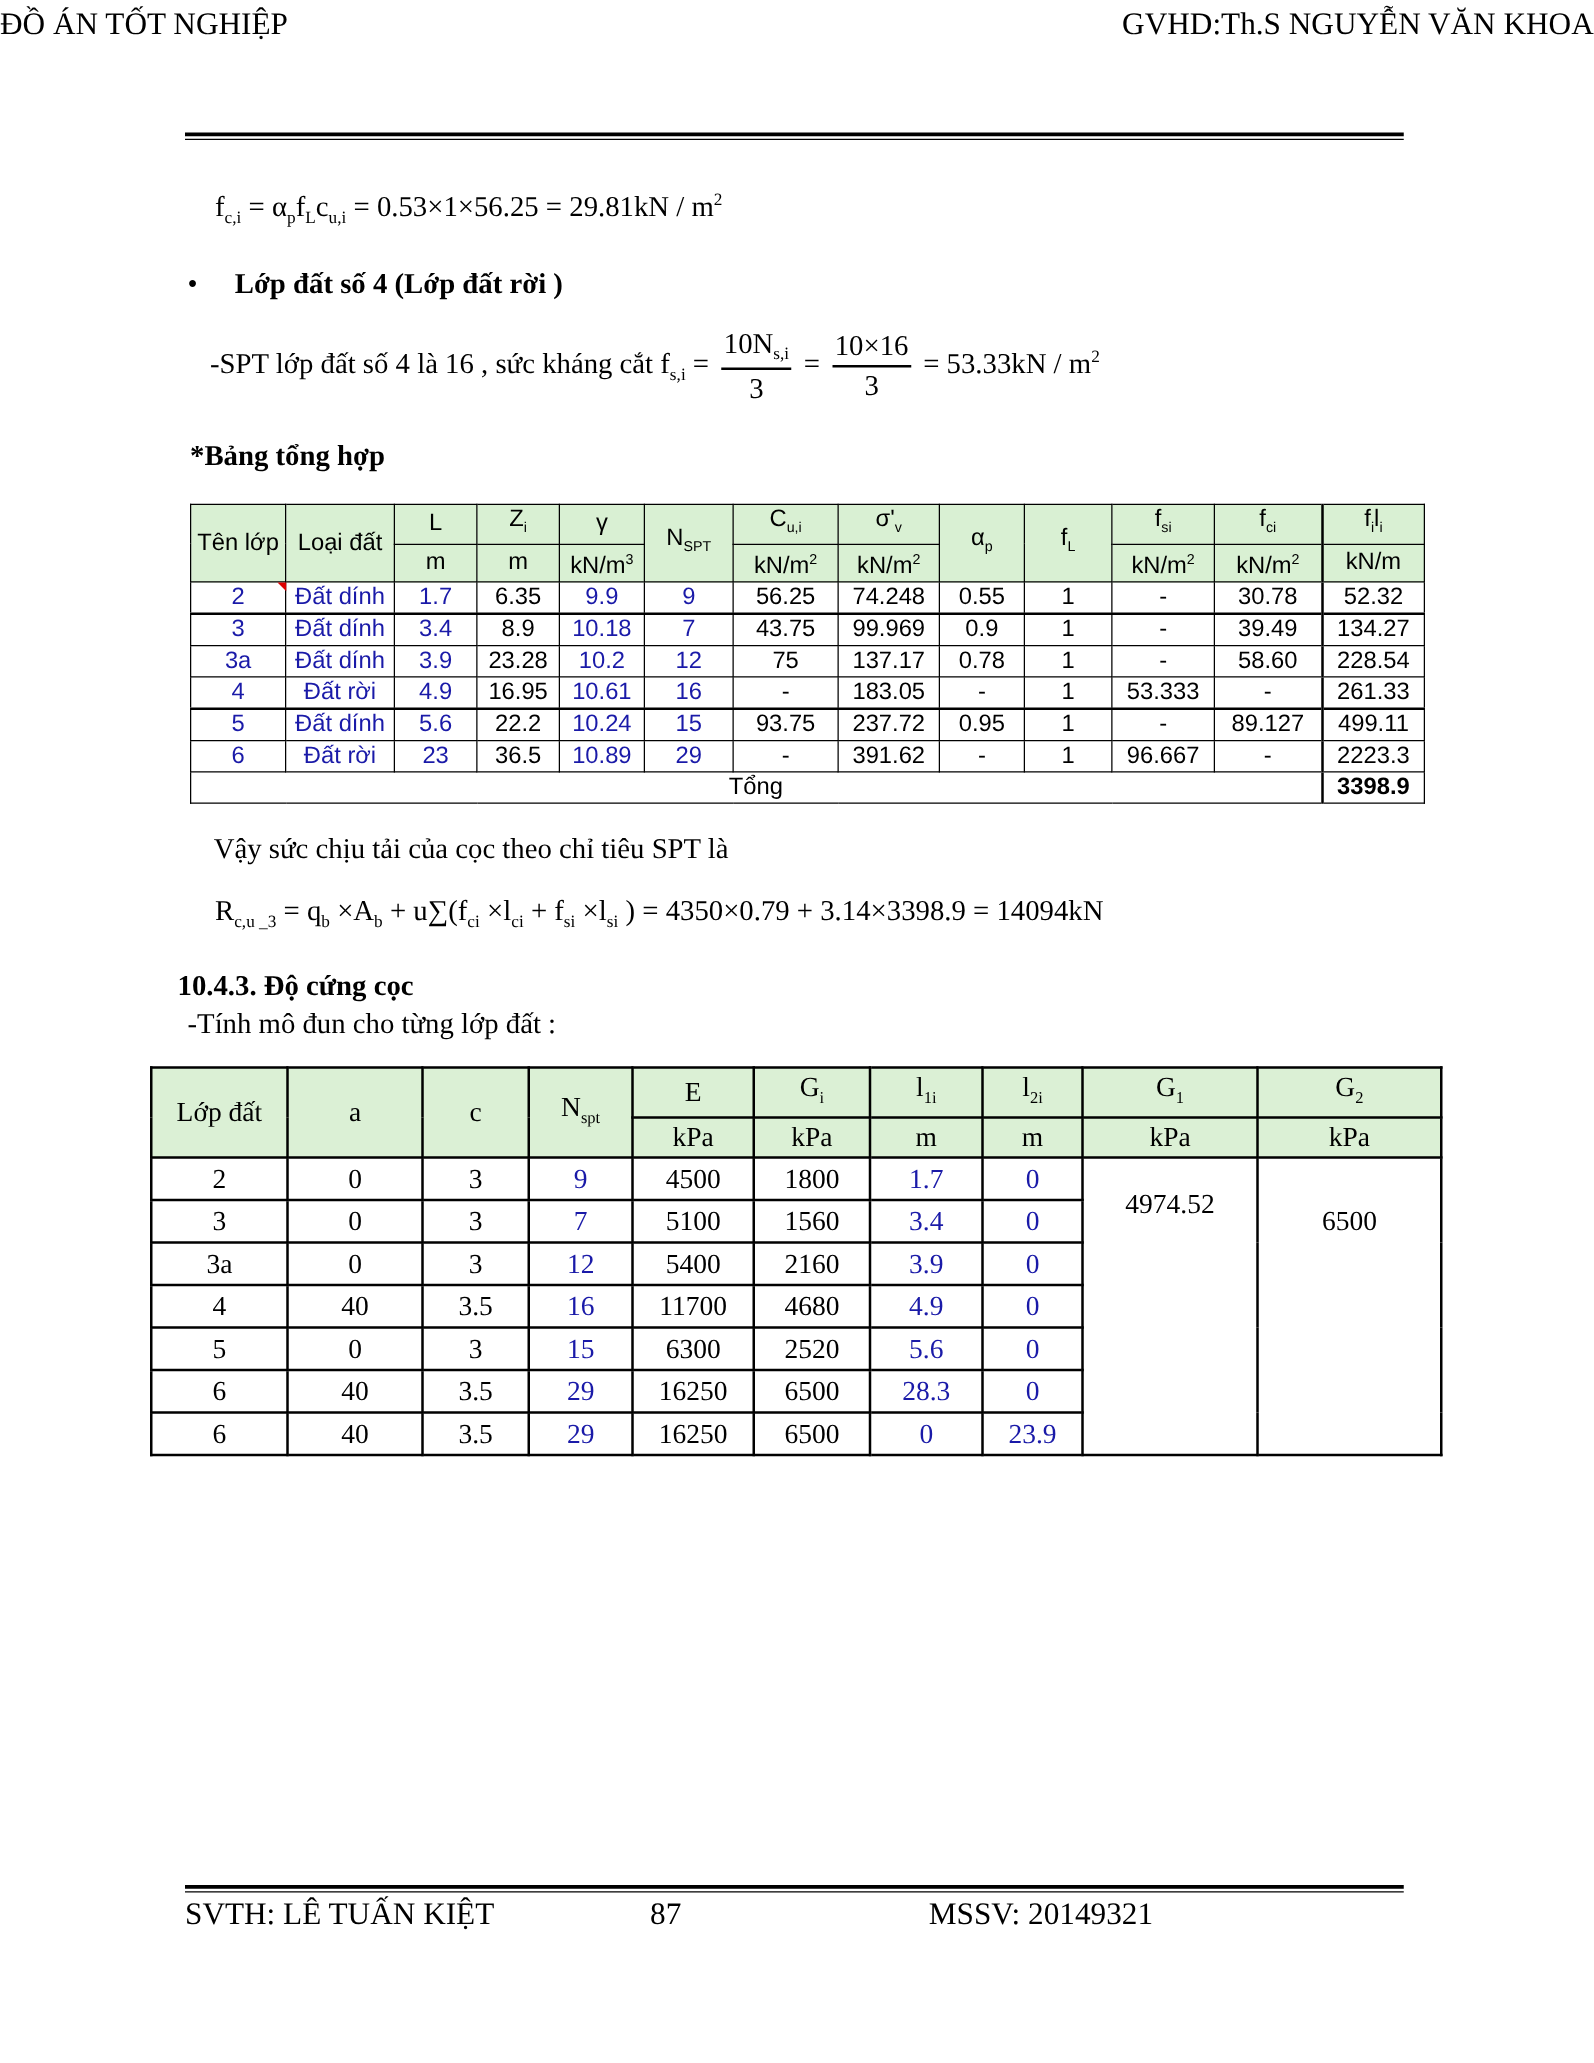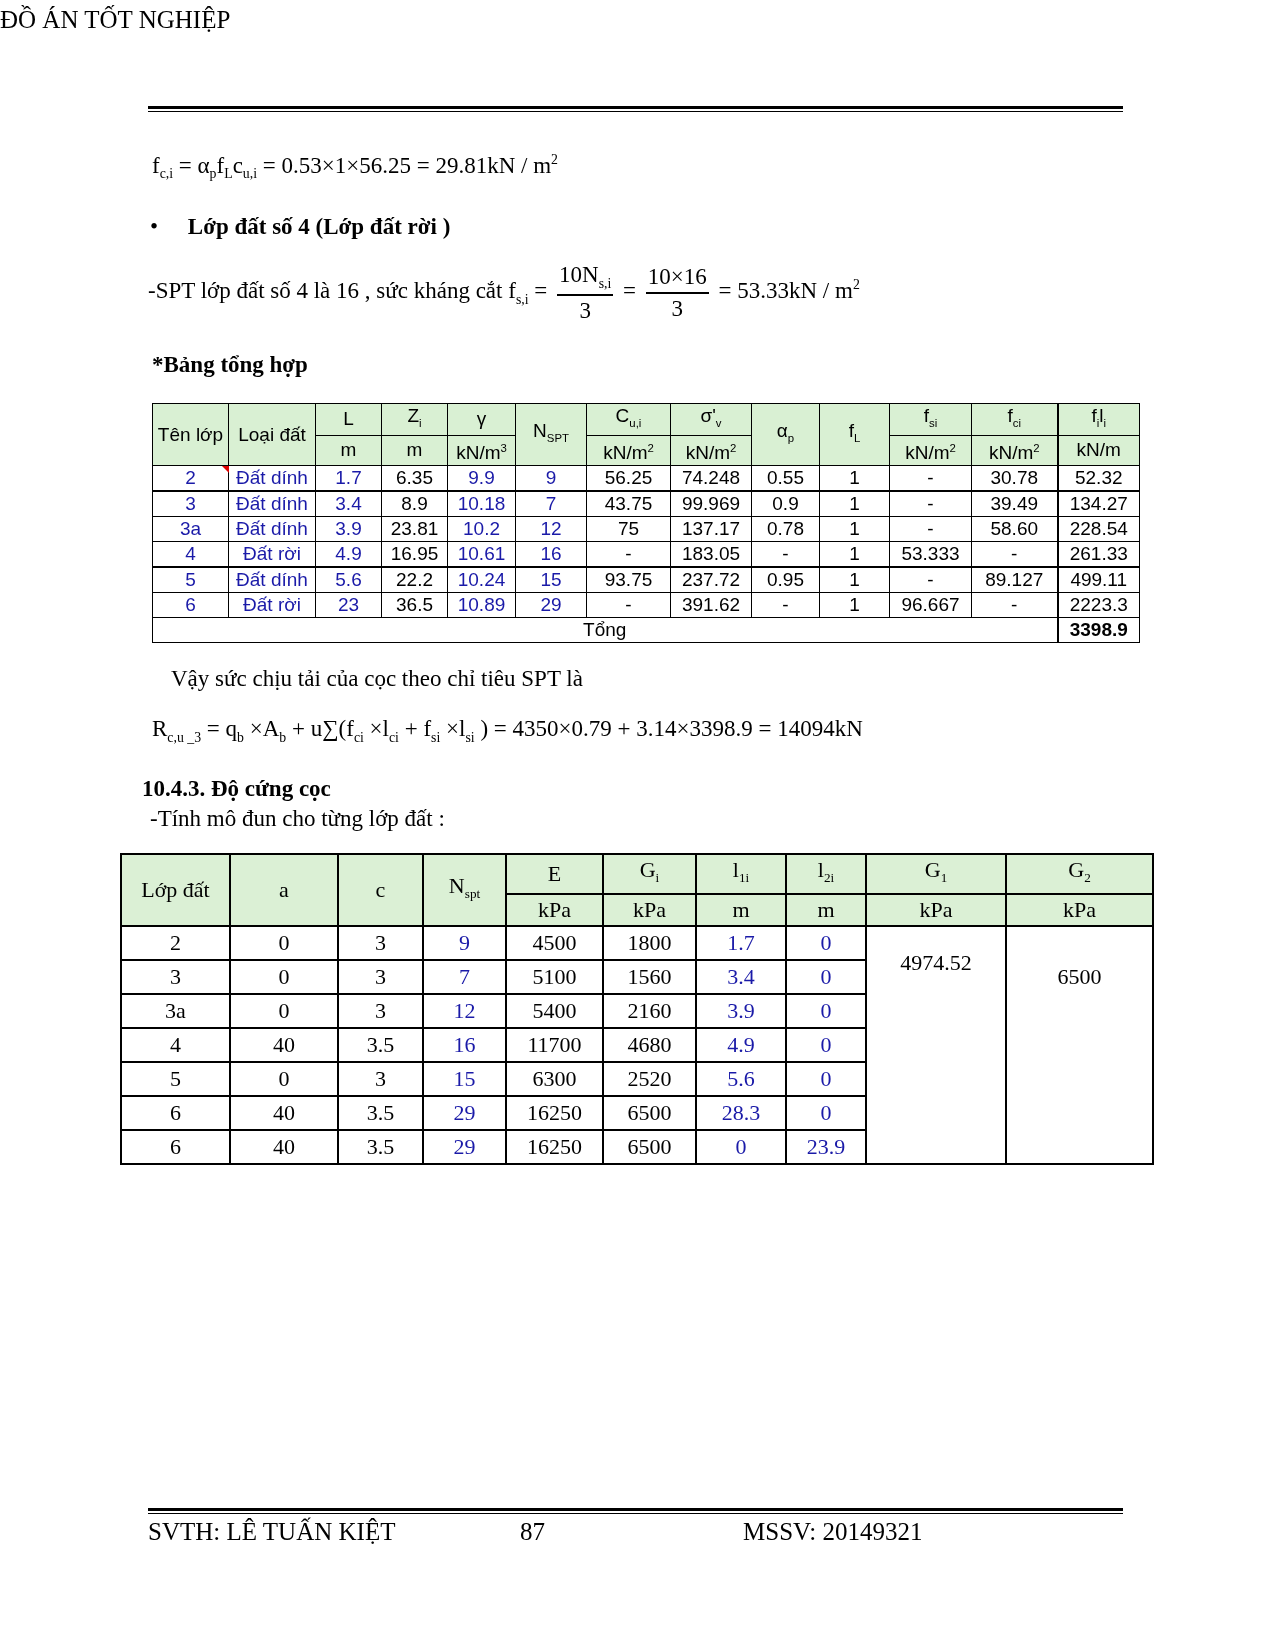--- a/index.html
+++ b/index.html
@@ -6,21 +6,21 @@
   body { width:1275px; height:1650px; position:relative; overflow:hidden;
          font-family:"Liberation Serif", serif; color:#000; }
   .abs { position:absolute; }
   .hdr { top:72px; left:148px; width:975px; height:40px; font-size:25px; }
   .hdr .l { position:absolute; left:0; top:6px; }
   .hdr .r { position:absolute; right:0; top:6px; }
   .hrule { position:absolute; left:148px; width:975px; }
   .hrule .a { height:3px; background:#000; }
   .hrule .b { height:1px; background:#000; margin-top:2px; }
   .txt { font-size:23px; white-space:nowrap; }
-  .math { font-family:"Liberation Serif", serif; font-size:23px; white-space:nowrap; }
+  .math { font-family:"Liberation Serif", serif; font-size:23px; white-space:nowrap;margin-left:20px; }
   sub, sup { font-size:60%; }
   .frac { display:inline-flex; flex-direction:column; align-items:center; vertical-align:middle; margin:0 4px; }
   .frac .n { padding:0 2px 2px; border-bottom:2px solid #000; }
   .frac .d { padding-top:2px; }
   b.bold { font-weight:bold; }
 
   table.t1 { position:absolute; left:152px; top:403px; border-collapse:collapse;
              font-family:"Liberation Sans", sans-serif; font-size:19px; }
   table.t1 td { border:1px solid #000; text-align:center; padding:0; height:24px; line-height:24px; }
   table.t1 .h { background:#d9f0d3; }
@@ -37,20 +37,21 @@
   table.t2 .blue { color:#1a1aa8; }
   table.t2 .top { vertical-align:top; padding-top:20px; }
 
   .ftr { position:absolute; top:1518px; left:148px; width:975px; font-size:25px; }
 </style>
 </head>
 <body>
 
 <div class="hdr">
   <span class="l">ĐỒ ÁN TỐT NGHIỆP</span>
+  <span class="r">GVHD:Th.S NGUYỄN VĂN KHOA</span>
 </div>
 <div class="hrule" style="top:106px;">
     <div class="a"></div>
     <div class="b"></div>
   </div>
 
 <div class="abs math" style="left:152px; top:152px;">
   <span>f</span><sub>c,i</sub><span> = α</span><sub>p</sub><span>f</span><sub>L</sub><span>c</span><sub>u,i</sub><span> = 0.53×1×56.25 = 29.81kN / m</span><sup>2</sup>
 </div>
 
@@ -146,21 +147,21 @@
         <td>0.9</td>
         <td>1</td>
         <td>-</td>
         <td>39.49</td>
         <td style="border-left:2px solid #000;">134.27</td>
   </tr>
   <tr>
     <td class="blue">3a</td>
         <td class="blue">Đất dính</td>
         <td class="blue">3.9</td>
-        <td>23.81</td>
+        <td>23.28</td>
         <td class="blue">10.2</td>
         <td class="blue">12</td>
         <td>75</td>
         <td>137.17</td>
         <td>0.78</td>
         <td>1</td>
         <td>-</td>
         <td>58.60</td>
         <td style="border-left:2px solid #000;">228.54</td>
   </tr>

